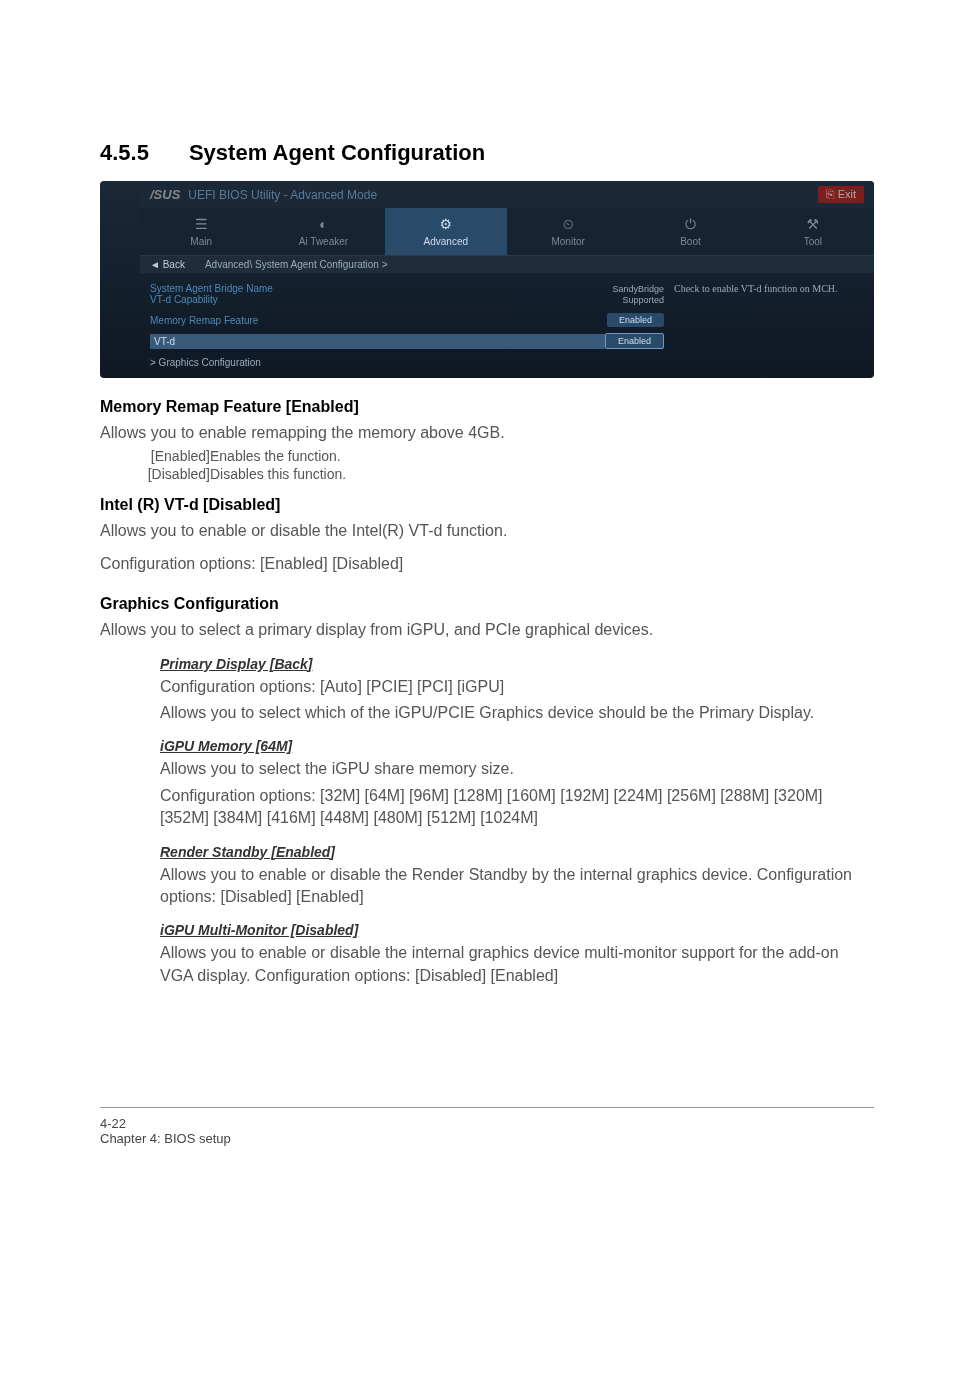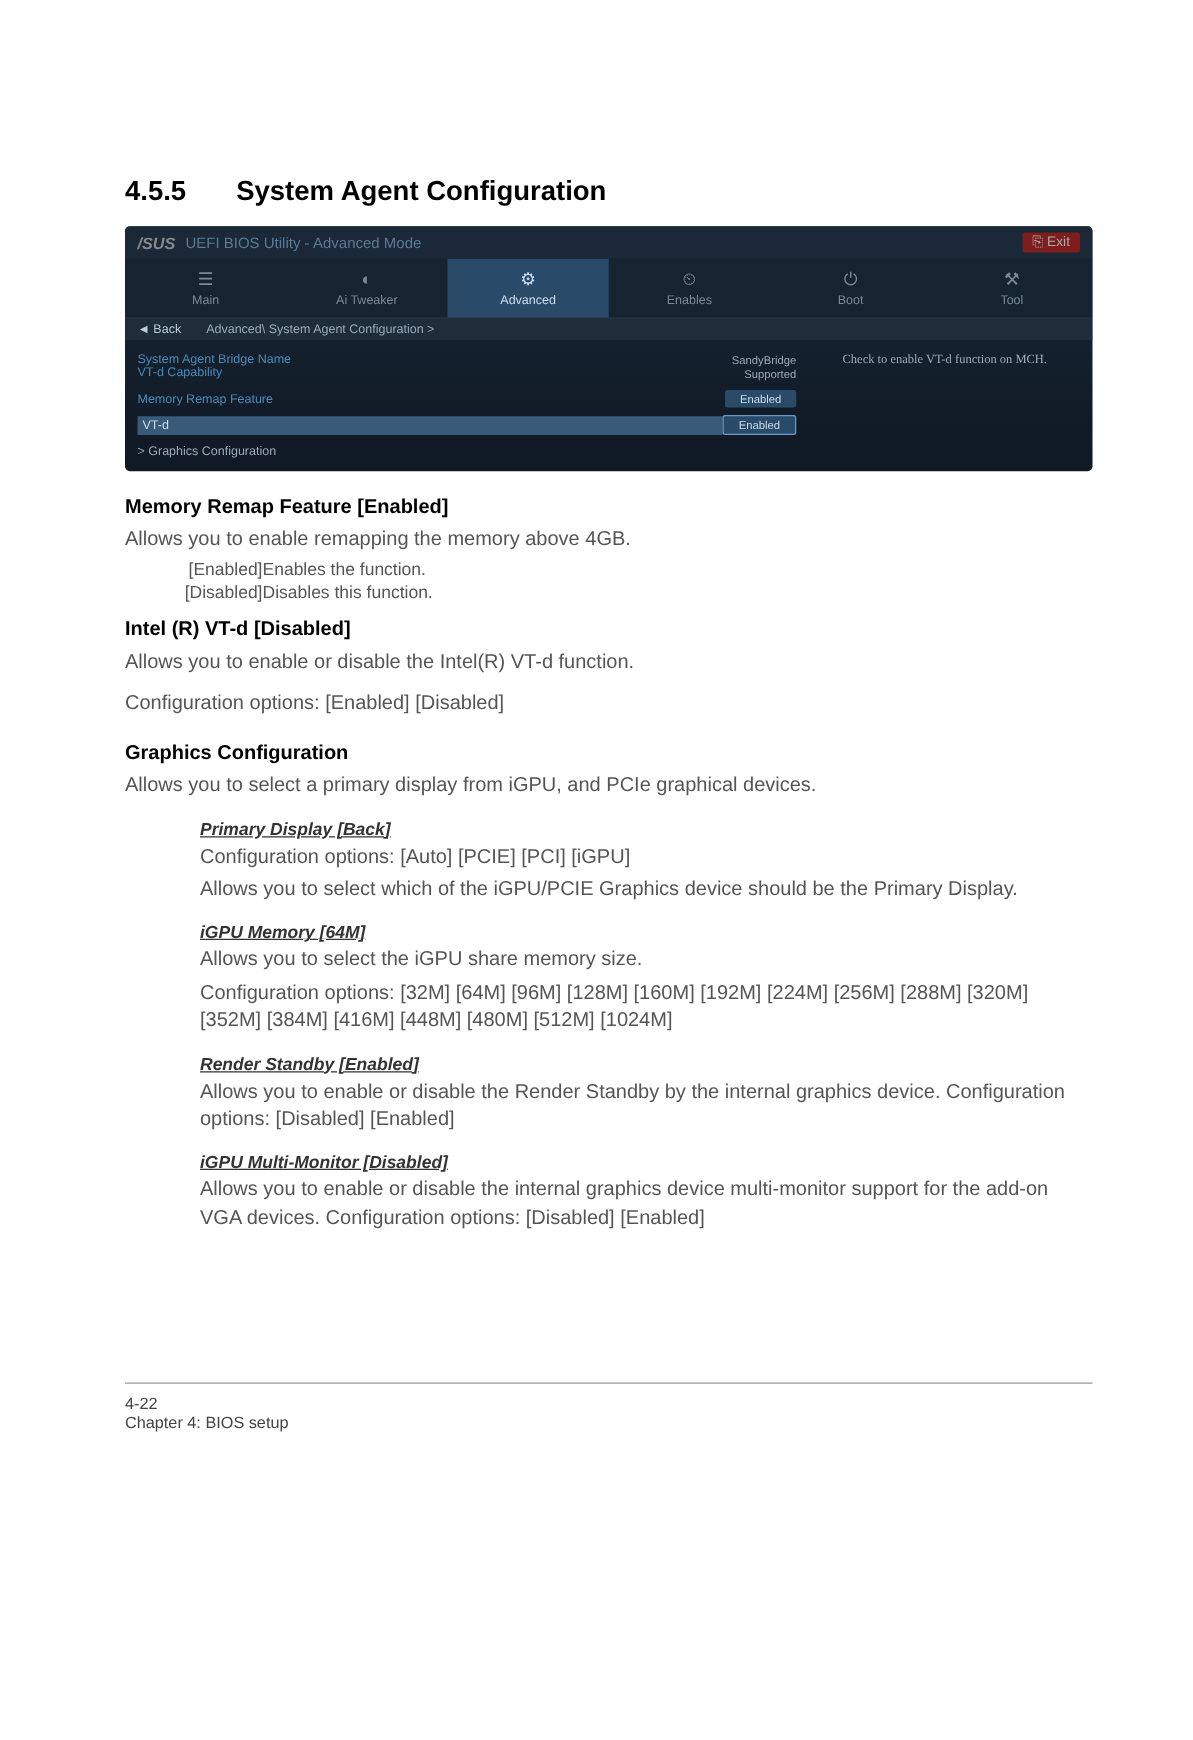--- a/index.html
+++ b/index.html
@@ -24,20 +24,21 @@
     }
     h1.section-num .num {
       margin-right: 40px;
     }
     .bios-screenshot {
       width: 100%;
       background: linear-gradient(to bottom, #1a2838, #0f1823);
       border-radius: 4px;
       overflow: hidden;
       margin-bottom: 20px;
+      padding-left: 40px;
     }
     .bios-header {
       display: flex;
       align-items: center;
       padding: 5px 10px;
       background: #1a2838;
     }
     .bios-logo {
       color: #888;
       font-weight: bold;
@@ -87,21 +88,20 @@
       font-size: 10px;
       color: #9ab;
     }
     .bios-back {
       color: #bcd;
       margin-right: 20px;
     }
     .bios-body {
       display: flex;
       padding: 10px;
-      gap: 27px;
     }
     .bios-left {
       flex: 1;
       font-size: 10px;
       color: #4a8ab8;
     }
     .bios-right {
       width: 200px;
       font-size: 10px;
       color: #9ab;
@@ -197,21 +197,21 @@
       <span class="bios-logo">/SUS</span>
       <span class="bios-title">UEFI BIOS Utility - Advanced Mode</span>
       <span class="bios-exit">
         <span>⎘ </span><span>Exit</span>
       </span>
     </div>
     <div class="bios-tabs">
       <div class="bios-tab"><span class="bios-tab-icon">☰</span><span>Main</span></div>
       <div class="bios-tab"><span class="bios-tab-icon">◐</span><span>Ai Tweaker</span></div>
       <div class="bios-tab active"><span class="bios-tab-icon">⚙</span><span>Advanced</span></div>
-      <div class="bios-tab"><span class="bios-tab-icon">⏲</span><span>Enables</span></div>
+      <div class="bios-tab"><span class="bios-tab-icon">⏲</span><span>Monitor</span></div>
       <div class="bios-tab"><span class="bios-tab-icon">⏻</span><span>Boot</span></div>
       <div class="bios-tab"><span class="bios-tab-icon">⚒</span><span>Tool</span></div>
     </div>
     <div class="bios-back-row">
       <span class="bios-back">◄ <span>Back</span></span>
       <span>Advanced\ System Agent Configuration &gt;</span>
     </div>
     <div class="bios-body">
       <div class="bios-left">
         <div class="bios-row">
@@ -268,20 +268,20 @@
     <p class="desc">Configuration options: [32M] [64M] [96M] [128M] [160M] [192M] [224M] [256M] [288M] [320M] [352M] [384M] [416M] [448M] [480M] [512M] [1024M]</p>
   </div>
 
   <div class="indent-block">
     <h3 class="subitem">Render Standby [Enabled]</h3>
     <p class="desc">Allows you to enable or disable the Render Standby by the internal graphics device. Configuration options: [Disabled] [Enabled]</p>
   </div>
 
   <div class="indent-block">
     <h3 class="subitem">iGPU Multi-Monitor [Disabled]</h3>
-    <p class="desc">Allows you to enable or disable the internal graphics device multi-monitor support for the add-on VGA devices. Configuration options: [Disabled] [Enabled]</p>
+    <p class="desc">Allows you to enable or disable the internal graphics device multi-monitor support for the add-on VGA display. Configuration options: [Disabled] [Enabled]</p>
   </div>
 
   <div class="footer">
     <span>4-22</span>
     <span>Chapter 4: BIOS setup</span>
   </div>
 </div>
 
 </body></html>

